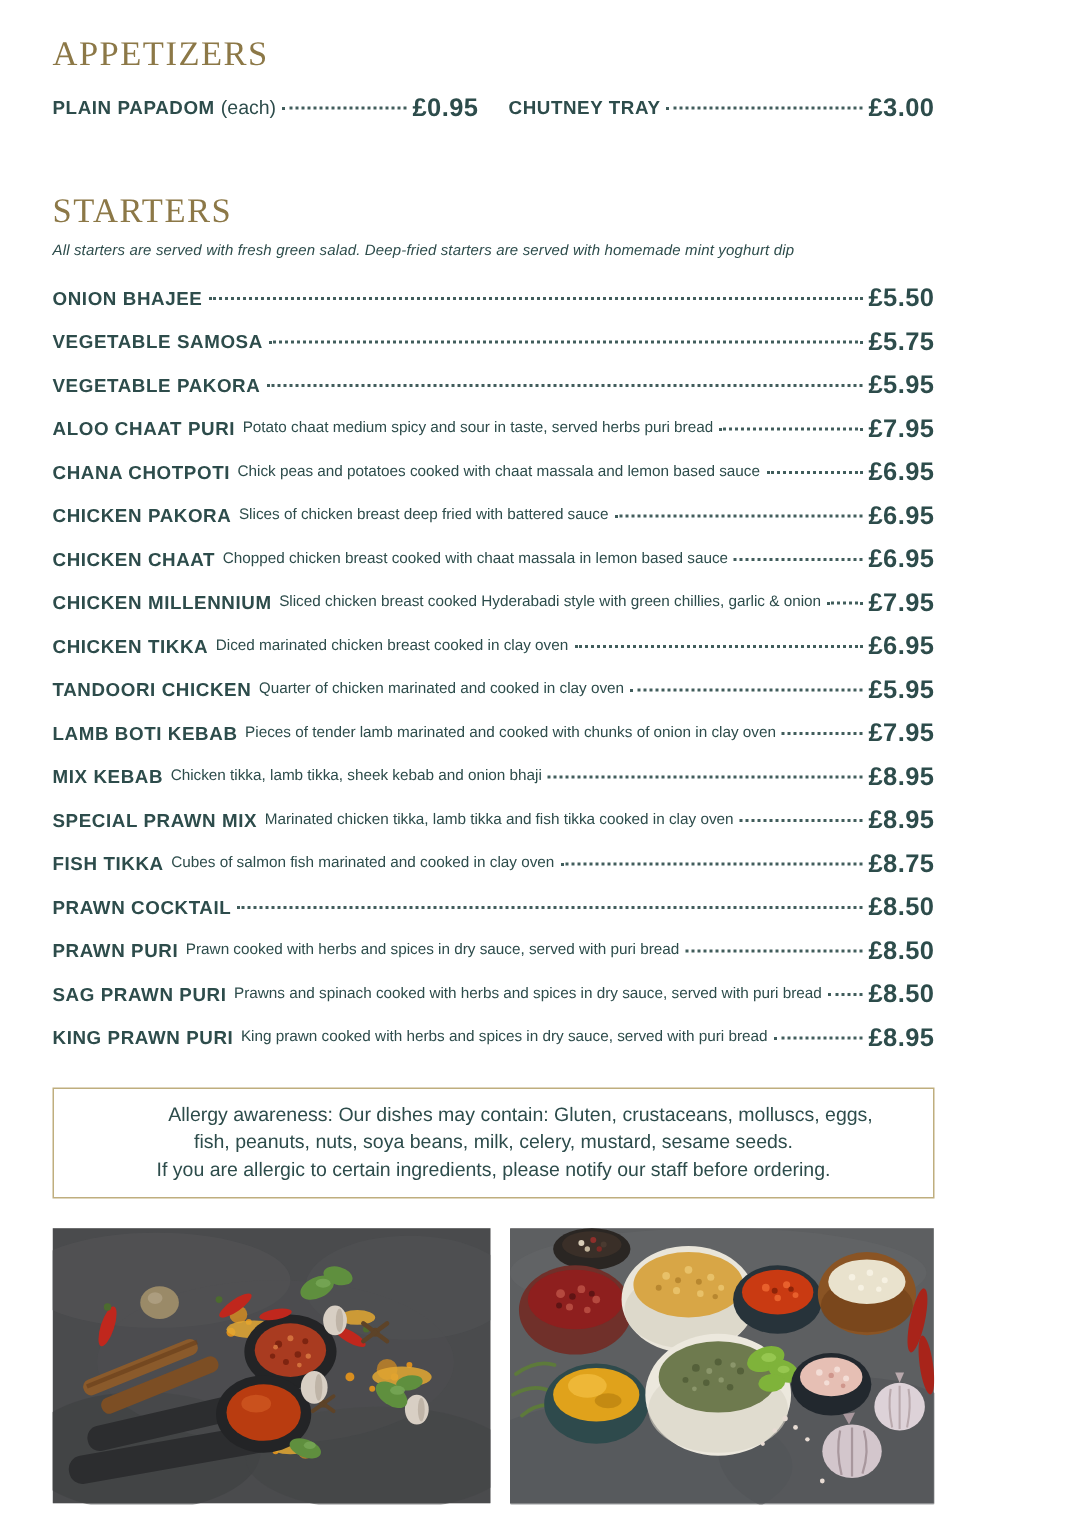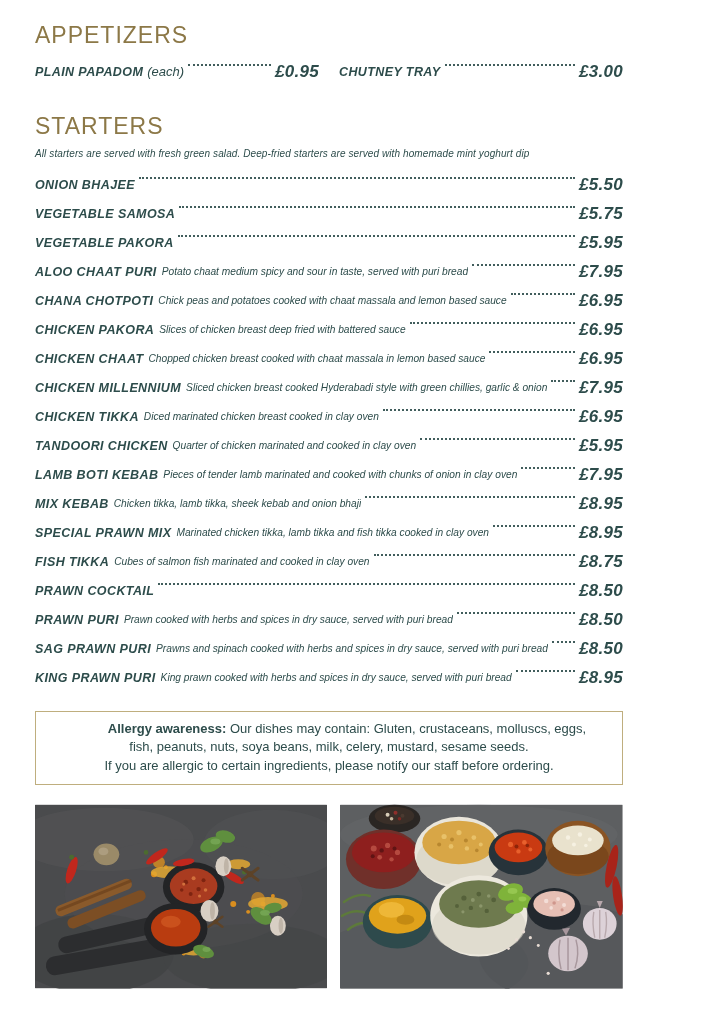--- a/index.html
+++ b/index.html
@@ -14,38 +14,37 @@
     font-family:"Liberation Sans",sans-serif;
     color:var(--text);
     overflow:hidden;
   }
   .page{
     padding:24px 0 0 35px;
     width:660px;
   }
   .content{width:588px;}
   h1.section-title{
-    font-family:Liberation Sans, sans-serif;
+    font-family:Liberation Serif, serif;
     font-weight:500;
     color:var(--heading);
     font-size:23px;
     letter-spacing:1px;
     line-height:1;
   }
   .appetizer-row{
     display:flex;
     gap:20px;
     margin-top:17px;
   }
   .appetizer-row .menu-line{flex:1;}
   .menu-line{
     display:flex;
-    align-items:flex-start;
+    align-items:center;
     line-height:16px;
-    font-style:italic;
   }
   .item-name{
     font-weight:bold;
     font-size:12.5px;
     letter-spacing:0.4px;
     white-space:nowrap;
   }
   .item-note{
     font-size:13px;
     margin-left:4px;
@@ -65,39 +64,39 @@
     margin:0 4px;
     border-bottom:2px dotted var(--text);
     opacity:0.9;
   }
   .price{
     font-weight:bold;
     font-size:17px;
     white-space:nowrap;
     letter-spacing:0.3px;
   }
-  h1.starters-title{margin-top:35px;}
+  h1.starters-title{margin-top:49px;}
   .section-note{
     margin-top:10px;
     font-size:10px;
     font-style:italic;
     font-weight:500;
     letter-spacing:0.1px;
   }
   .starters-list{margin-top:18px;}
   .starters-list .menu-line{margin-bottom:13px;}
   .allergy-box{
     margin-top:25px;
     border:1px solid var(--border);
     padding:8px 30px 9px;
     text-align:center;
     font-size:13px;
     line-height:1.42;
   }
-  .allergy-label{font-weight:bold;margin-left:36px;}
+  .allergy-label{font-weight:normal;margin-left:36px;}
   .photos{
     margin-top:19px;
     display:flex;
     gap:13px;
   }
   .photo{
     display:block;
     border-radius:1px;
   }
 </style>
@@ -144,21 +143,21 @@
 
   <div class="menu-line starter">
     <span class="item-name">VEGETABLE PAKORA</span>
 
     <span class="leader"></span>
     <span class="price">£5.95</span>
   </div>
 
   <div class="menu-line starter">
     <span class="item-name">ALOO CHAAT PURI</span>
-    <span class="item-desc">Potato chaat medium spicy and sour in taste, served with puri bread</span>
+    <span class="item-desc">Potato chaat medium spicy and sour in taste, served herbs puri bread</span>
     <span class="leader"></span>
     <span class="price">£7.95</span>
   </div>
 
   <div class="menu-line starter">
     <span class="item-name">CHANA CHOTPOTI</span>
     <span class="item-desc">Chick peas and potatoes cooked with chaat massala and lemon based sauce</span>
     <span class="leader"></span>
     <span class="price">£6.95</span>
   </div>

